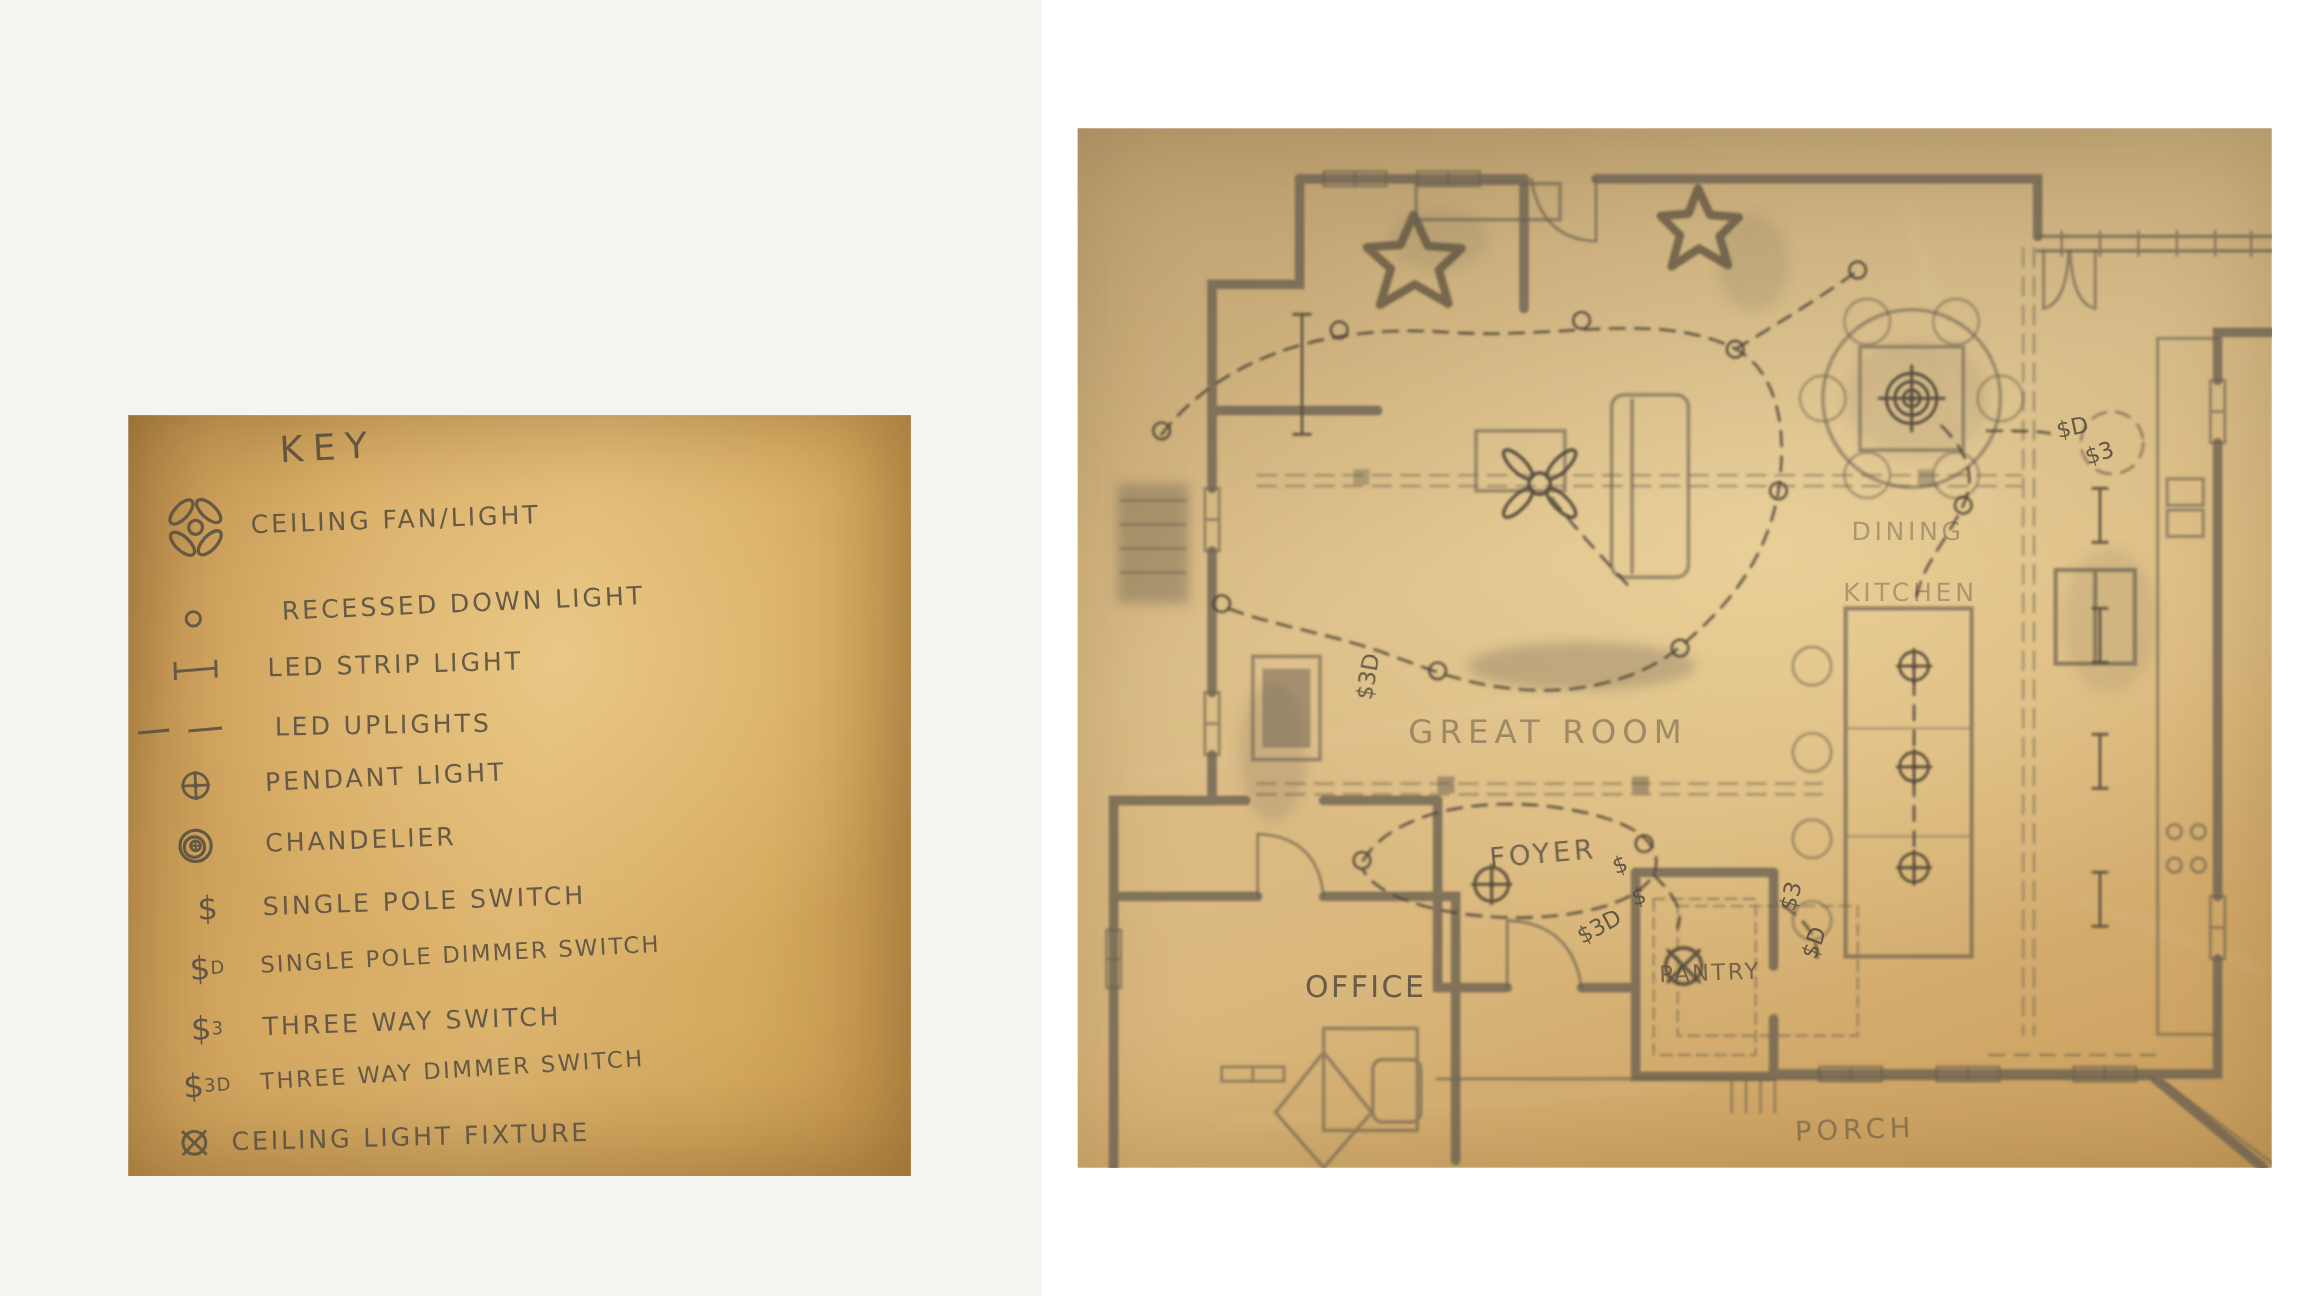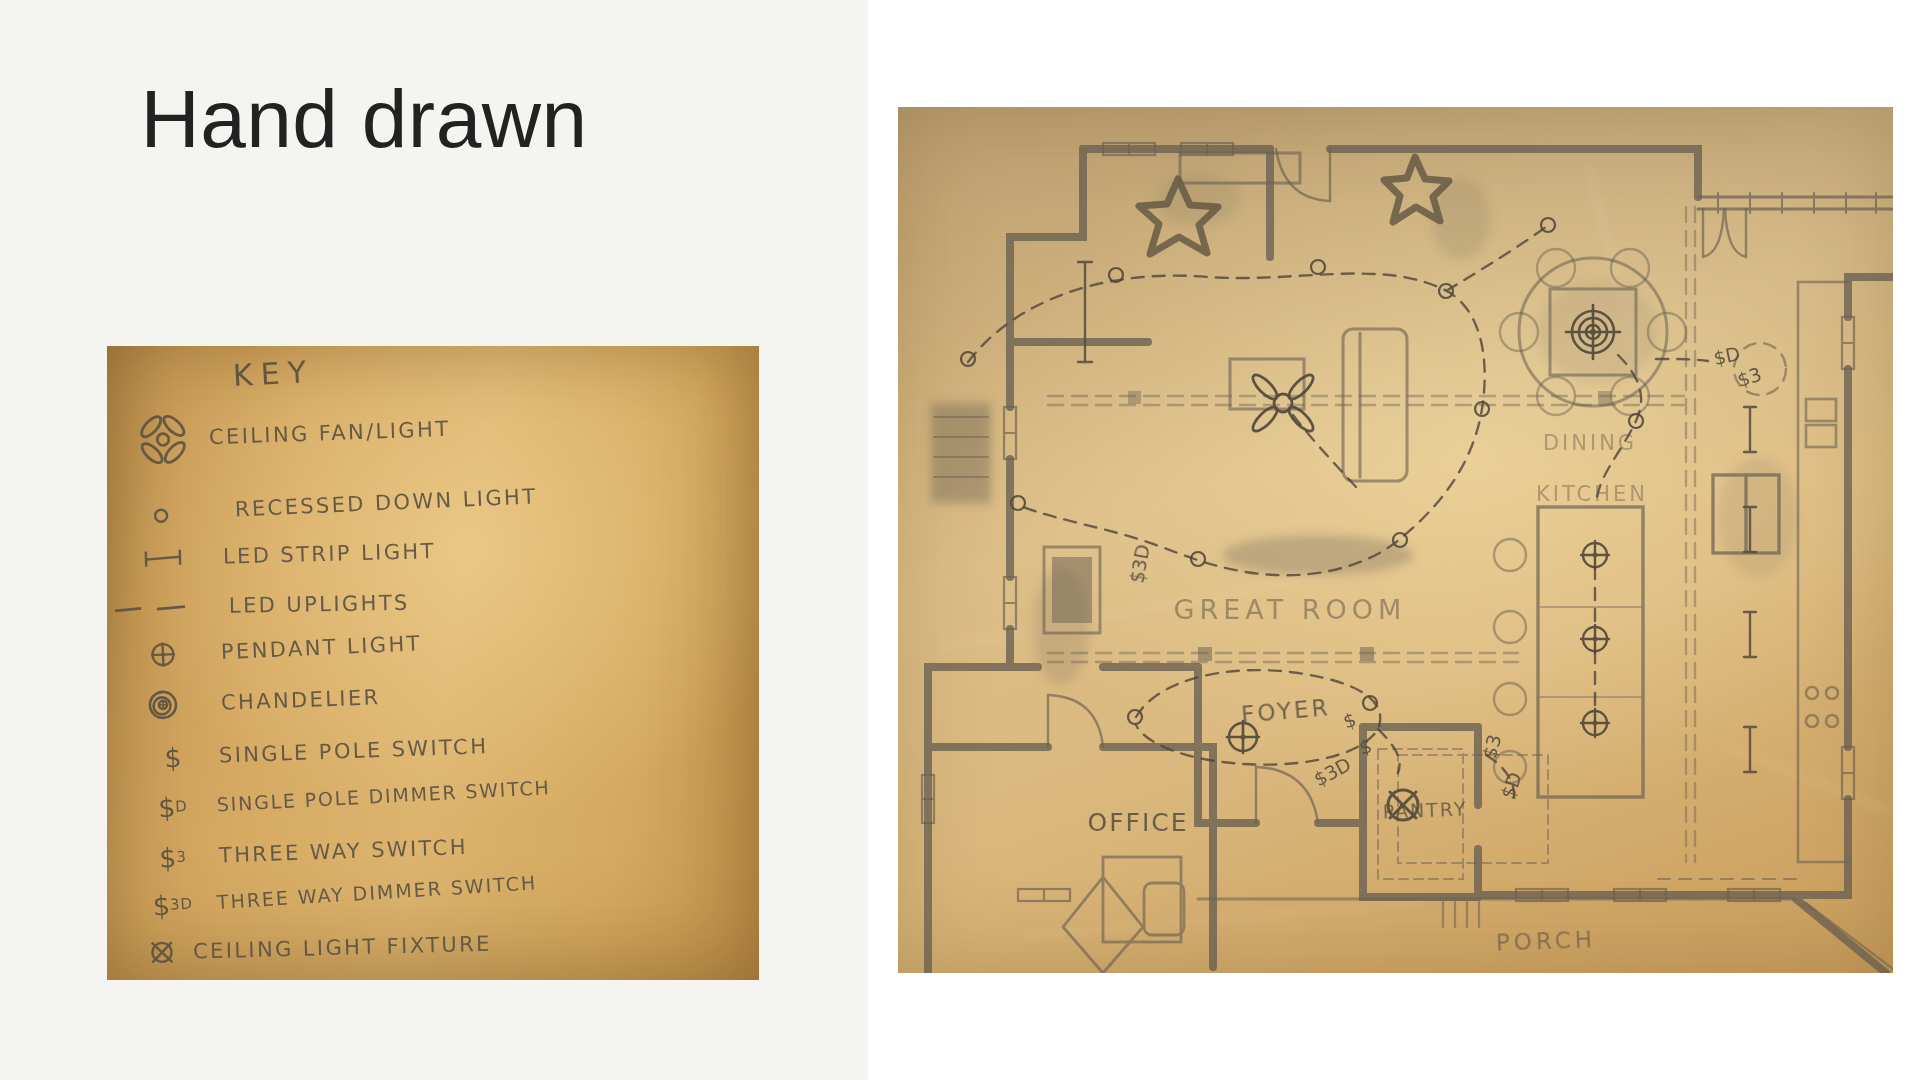--- a/index.html
+++ b/index.html
@@ -31,21 +31,20 @@
     box-shadow: inset 0 0 90px rgba(88,58,18,.22);}
   .plan-photo svg{display:block;}
   svg text{font-family:"DejaVu Sans",sans-serif;fill:#564d3e;}
 </style>
 </head>
 <body>
 
 <div class="stage">
   <div class="left-panel">
     <div class="title-block">
-      <div>Hand drawn</div>
     </div>
   </div>
 
   <div class="key-photo">
     <div class="key-heading">KEY</div>
 
     <div class="key-row" style="left:24px;top:70px;transform:rotate(-2deg);">
       <span class="sym" style="width:64px;">
         <svg width="58" height="58" viewBox="0 0 46 46" fill="none" stroke="#5c5343" stroke-width="2.2" opacity=".9">
           <ellipse cx="14" cy="13" rx="10" ry="4.6" transform="rotate(-45 14 13)"></ellipse>

